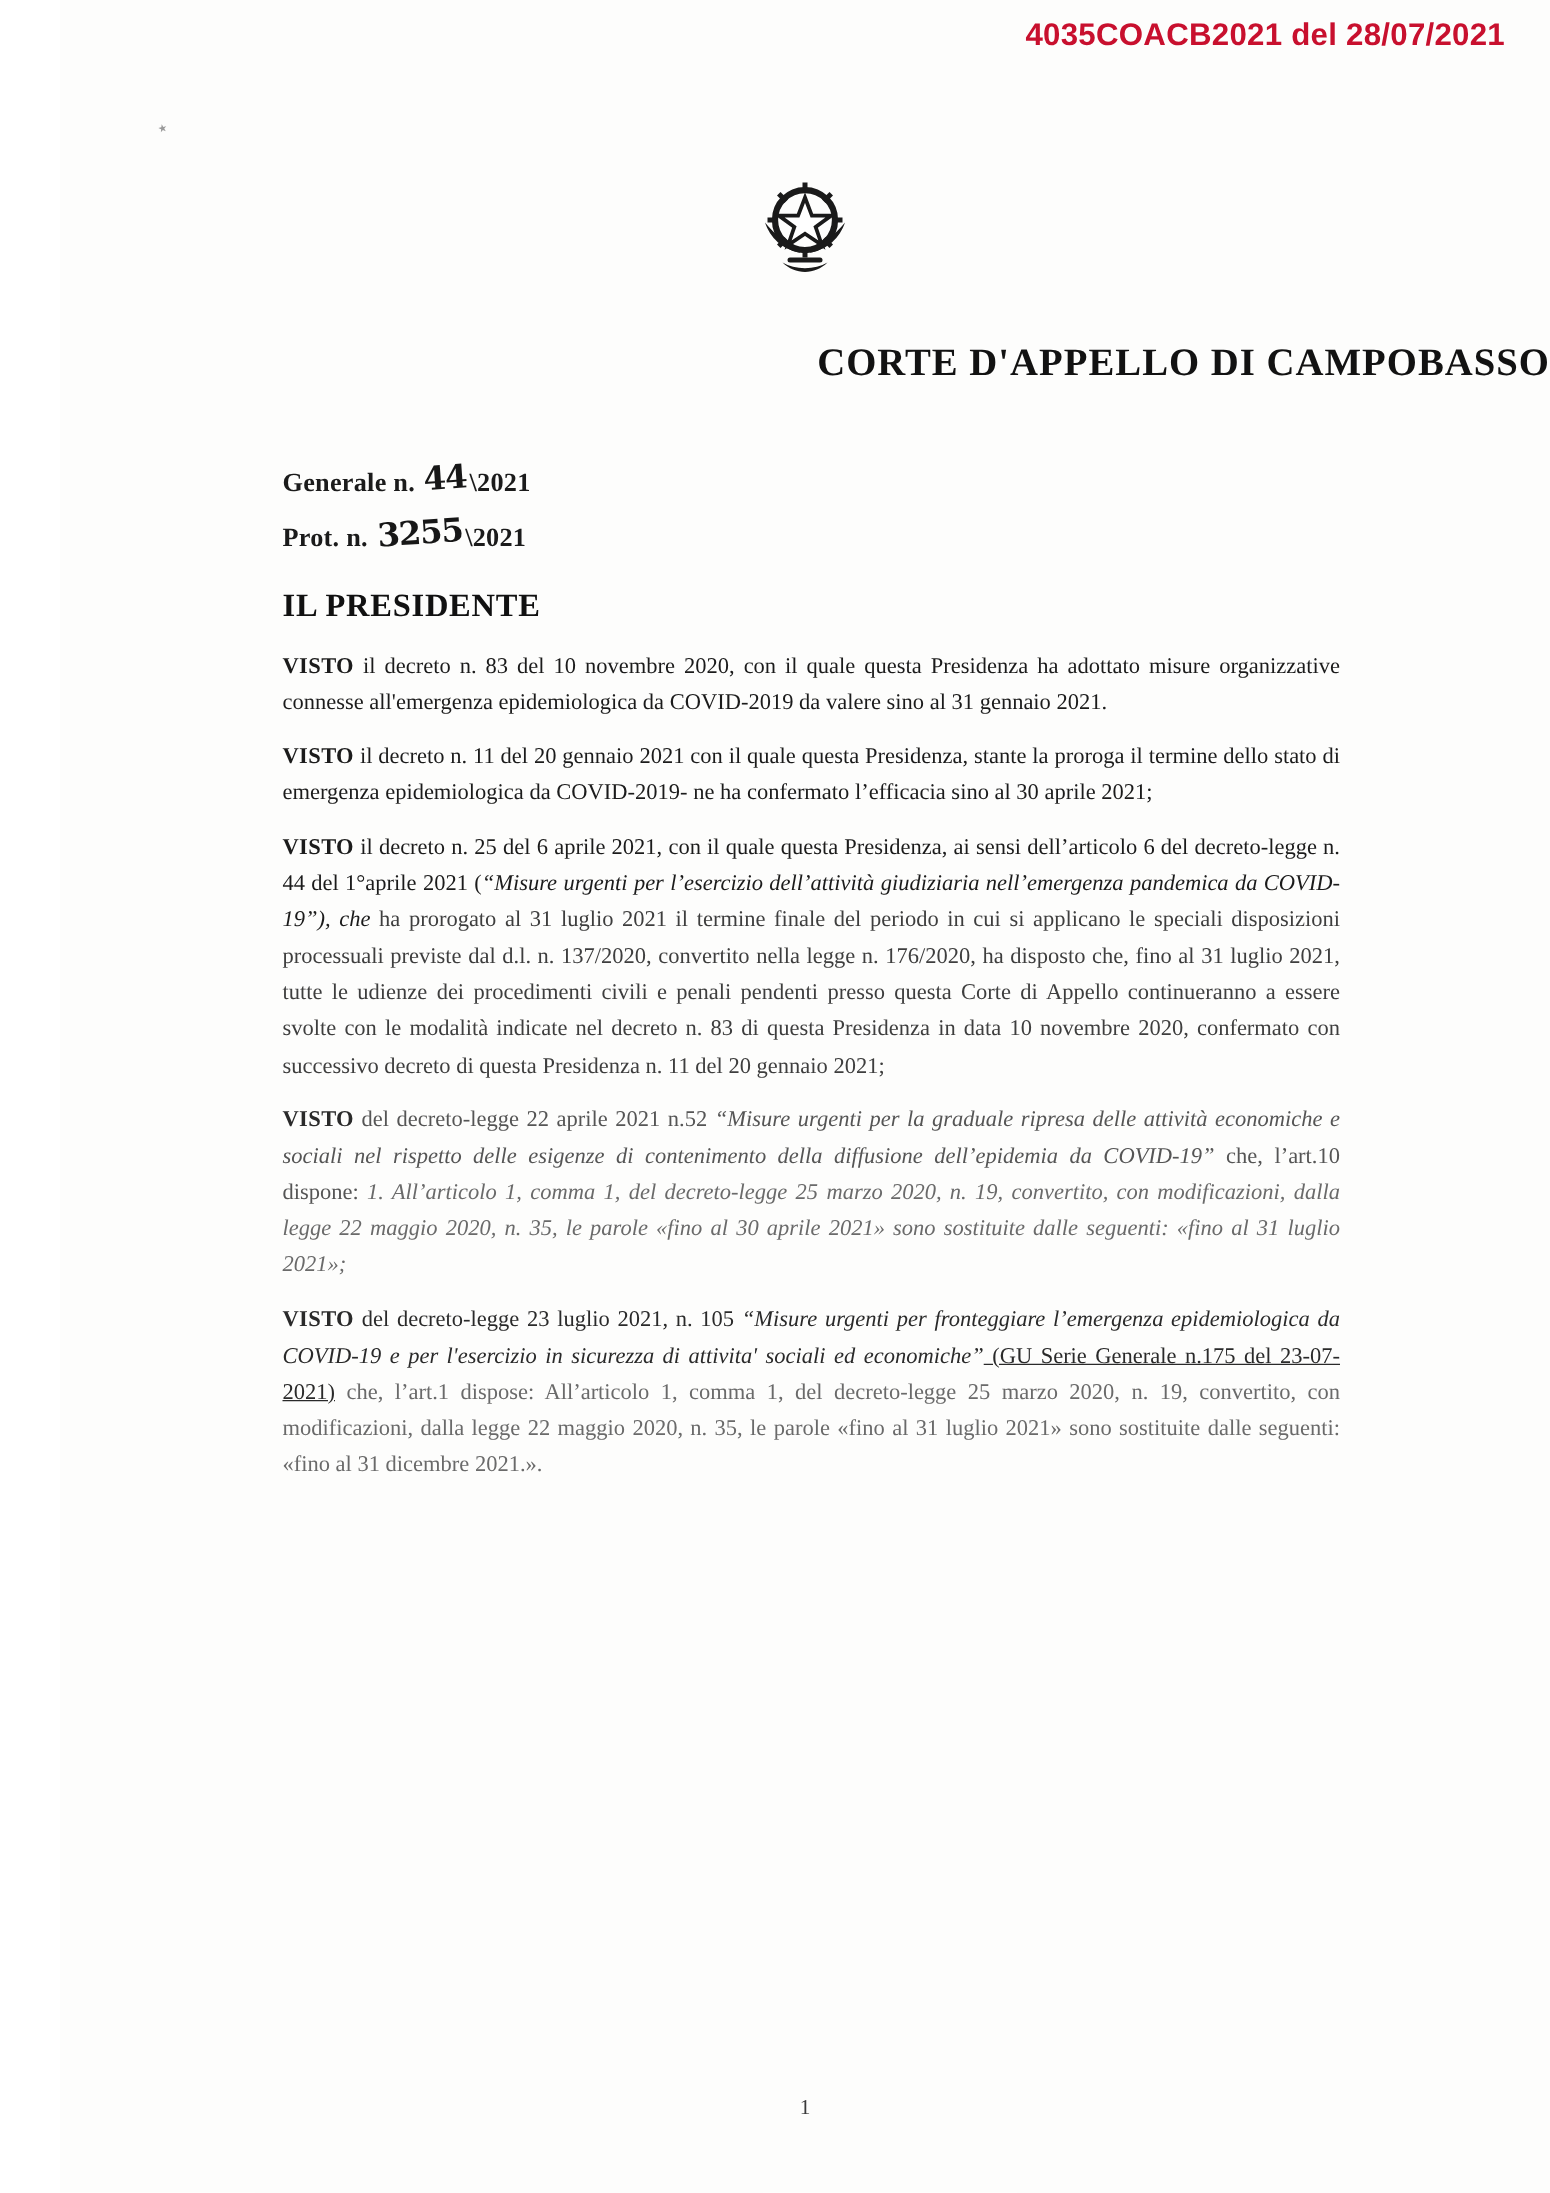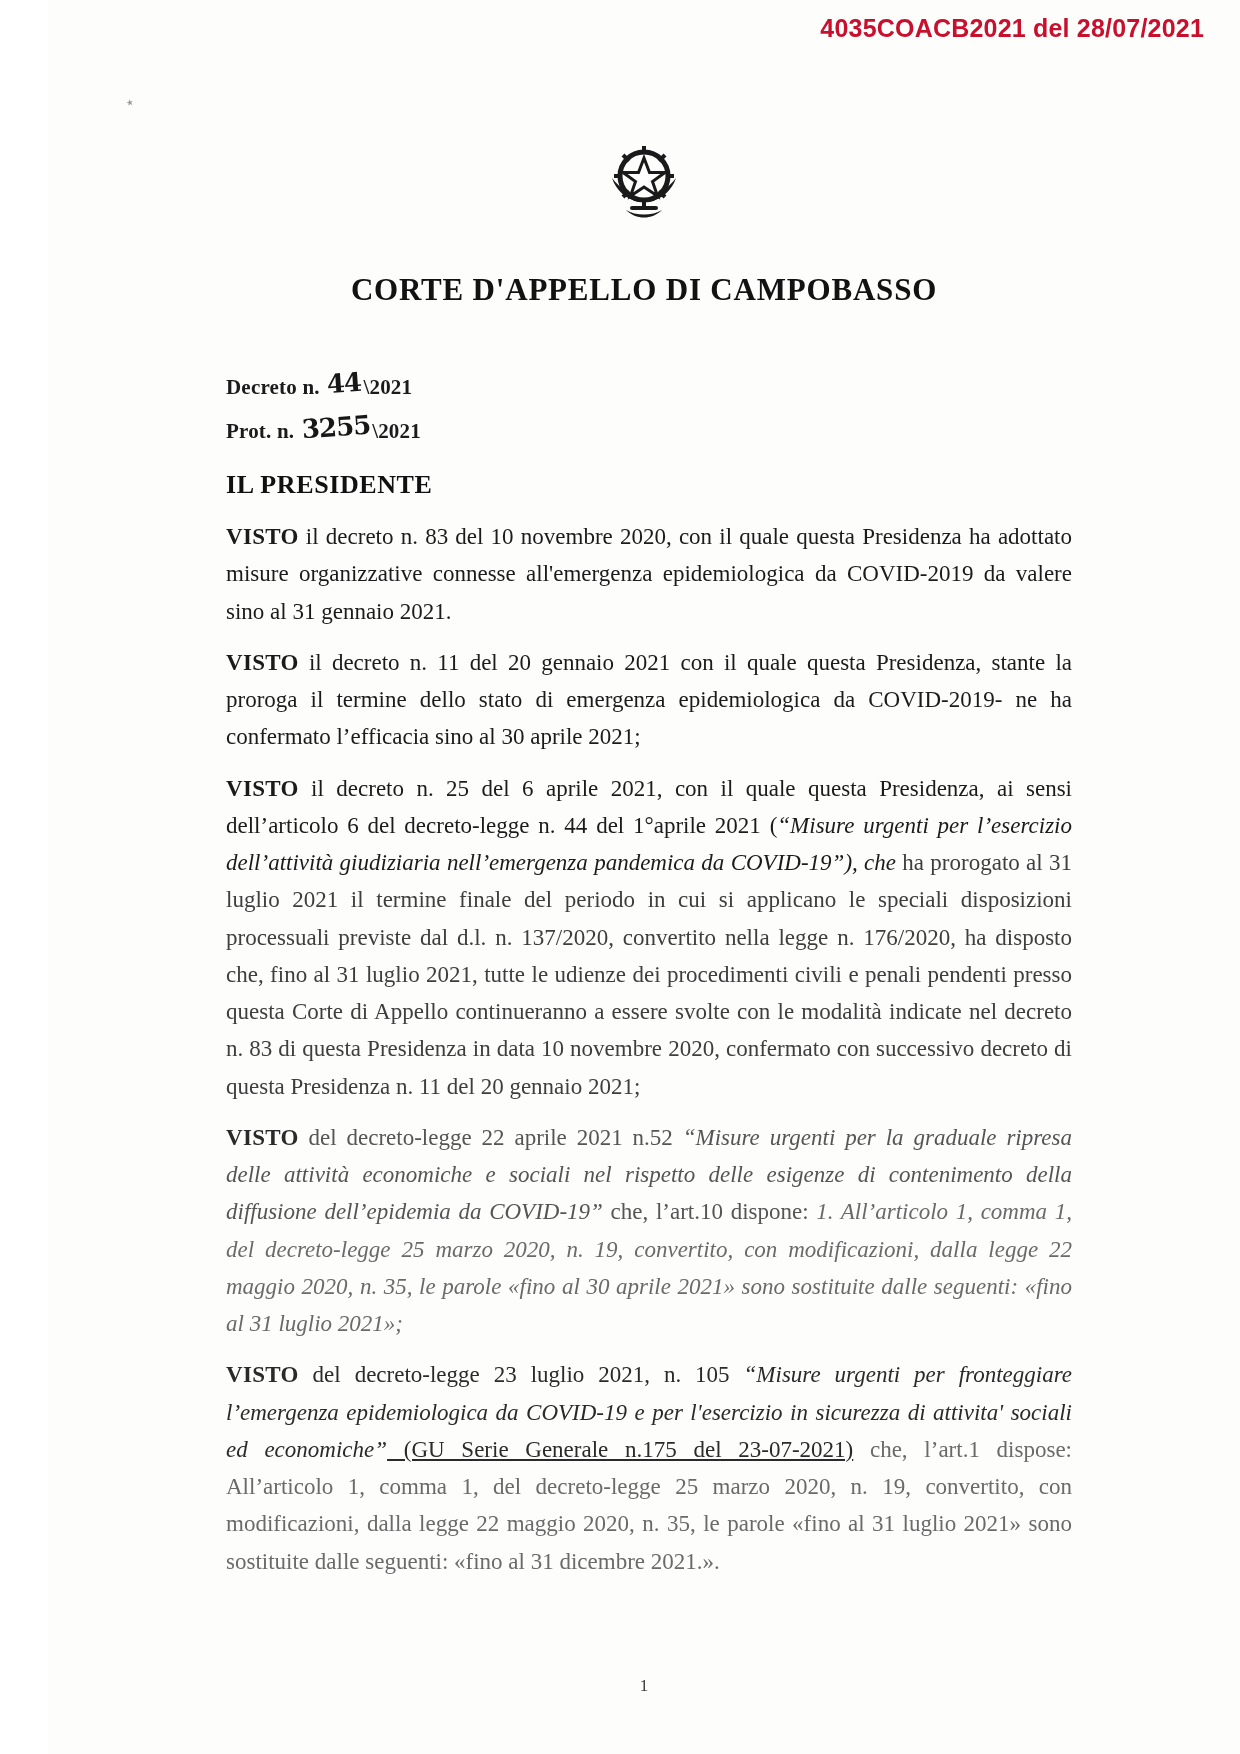--- a/index.html
+++ b/index.html
@@ -50,21 +50,21 @@
     right: 0;
     text-align: center;
   }
   .emblem svg { display: inline-block; }
 
   .doc-title {
     position: absolute;
     top: 272px;
     left: 0;
     right: 0;
-    text-align: center;
+    text-align: right;
     font-family: "Liberation Serif", serif;
     font-weight: bold;
     font-size: 31px;
     letter-spacing: 0.8px;
     color: #121212;
   }
 
   .content {
     position: absolute;
     left: 178px;
@@ -93,21 +93,21 @@
   .subtitle {
     text-align: left;
     font-weight: bold;
     font-size: 26px;
     letter-spacing: 0.6px;
     margin: 26px 0 18px 0;
     color: #111;
   }
 
   p.para {
-    font-size: 23px;
+    font-size: 18px;
     line-height: 1.62;
     text-align: justify;
     margin: 0 0 14px 0;
     hyphens: none;
   }
   p.para .lead {
     font-weight: bold;
     letter-spacing: 0.3px;
   }
   .it { font-style: italic; }
@@ -162,21 +162,21 @@
         <rect x="34" y="76" width="28" height="4" rx="2"></rect>
       </g>
     </svg>
   </div>
 
   <div class="doc-title">CORTE D'APPELLO DI CAMPOBASSO</div>
 
   <div class="content">
 
     <div class="decreto-line">
-      <span>Decreto n.</span>
+      <span>Generale n.</span>
       <span class="handwritten">44</span><span>\2021</span>
     </div>
 
     <div class="prot-line">
       <span>Prot. n.</span>
       <span class="handwritten">3255</span><span>\2021</span>
     </div>
 
     <div class="subtitle">IL PRESIDENTE</div>
 

